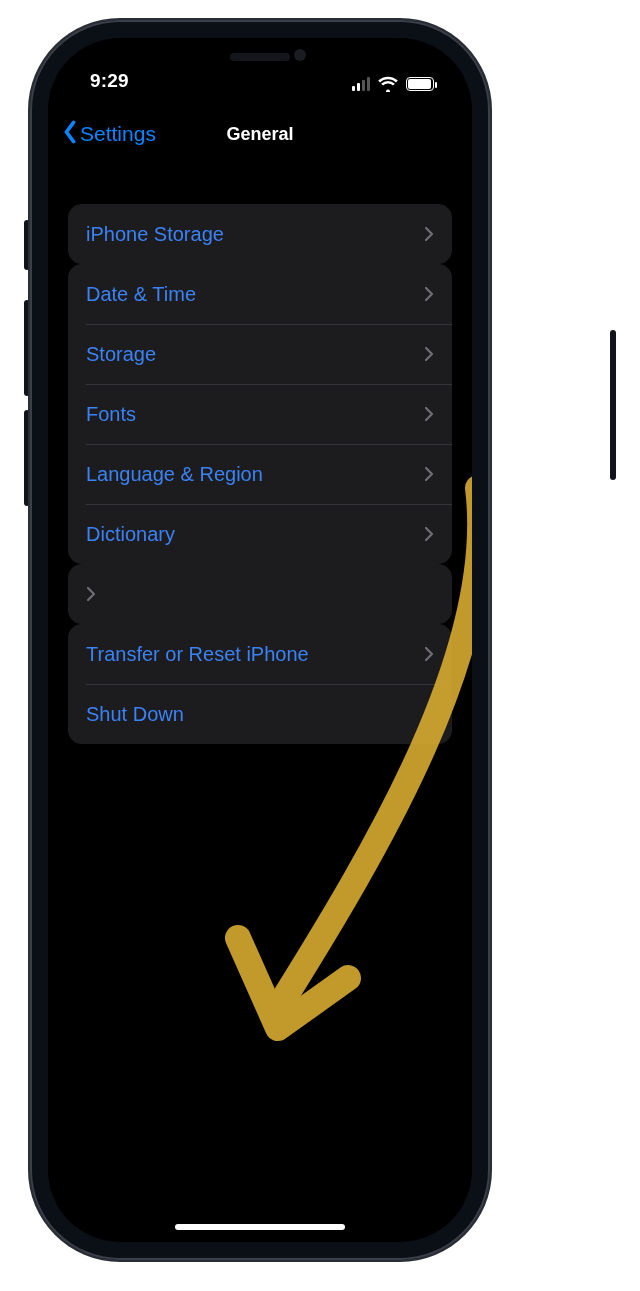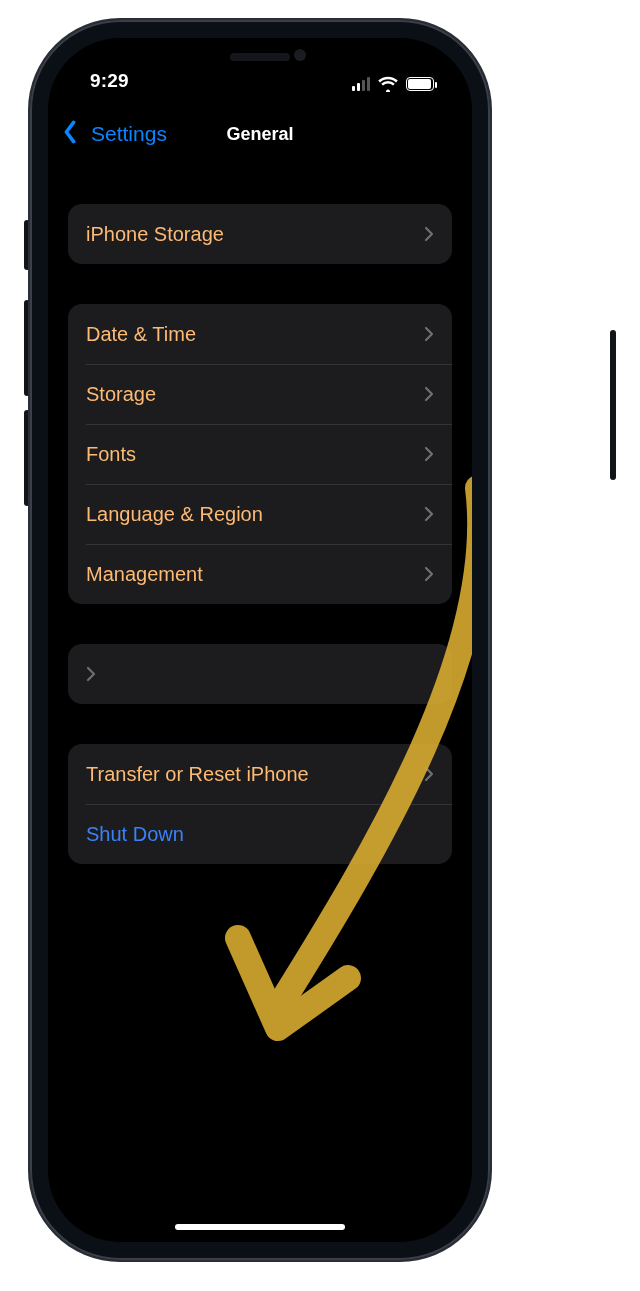--- a/index.html
+++ b/index.html
@@ -114,44 +114,43 @@
     position: relative;
     margin-top: 6px;
   }
   .nav-back {
     position: absolute;
     left: 14px;
     display: flex;
     align-items: center;
     color: #0a84ff;
     font-size: 21px;
-    gap: 13px;
+    gap: 2px;
   }
   .nav-back svg { width: 16px; height: 24px; }
   .nav-title { font-size: 18px; font-weight: 600; color: #fff; }
 
   .content {
     padding: 10px 20px 0 20px;
     position: relative;
   }
   .group {
     background: #1c1c1e;
     border-radius: 14px;
-    margin-top: 40px;
     overflow: hidden;
   }
   .group:first-child { margin-top: 30px; }
   .row {
     display: flex;
     align-items: center;
     justify-content: space-between;
     min-height: 60px;
     padding: 0 18px;
     font-size: 20px;
-    color: #fdba74;
+    color: #3b82f6;
     position: relative;
   }
   .row + .row::before {
     content:"";
     position:absolute;
     left: 18px; right: 0; top: 0;
     height: 1px;
     background: #333339;
   }
   .row.link { color: #3b82f6; }
@@ -267,21 +266,21 @@
           </div>
           <div class="row">
             <span>Language &amp; Region</span>
             <span class="chevron">
               <svg viewBox="0 0 10 16">
                 <path fill="none" stroke="#6e6e73" stroke-width="2.2" stroke-linecap="round" stroke-linejoin="round" d="M2 2l6 6-6 6"></path>
               </svg>
             </span>
           </div>
           <div class="row">
-            <span>Management</span>
+            <span>Dictionary</span>
             <span class="chevron">
               <svg viewBox="0 0 10 16">
                 <path fill="none" stroke="#6e6e73" stroke-width="2.2" stroke-linecap="round" stroke-linejoin="round" d="M2 2l6 6-6 6"></path>
               </svg>
             </span>
           </div>
         </div>
         <div class="group">
           <div class="row">
             <span class="chevron">

